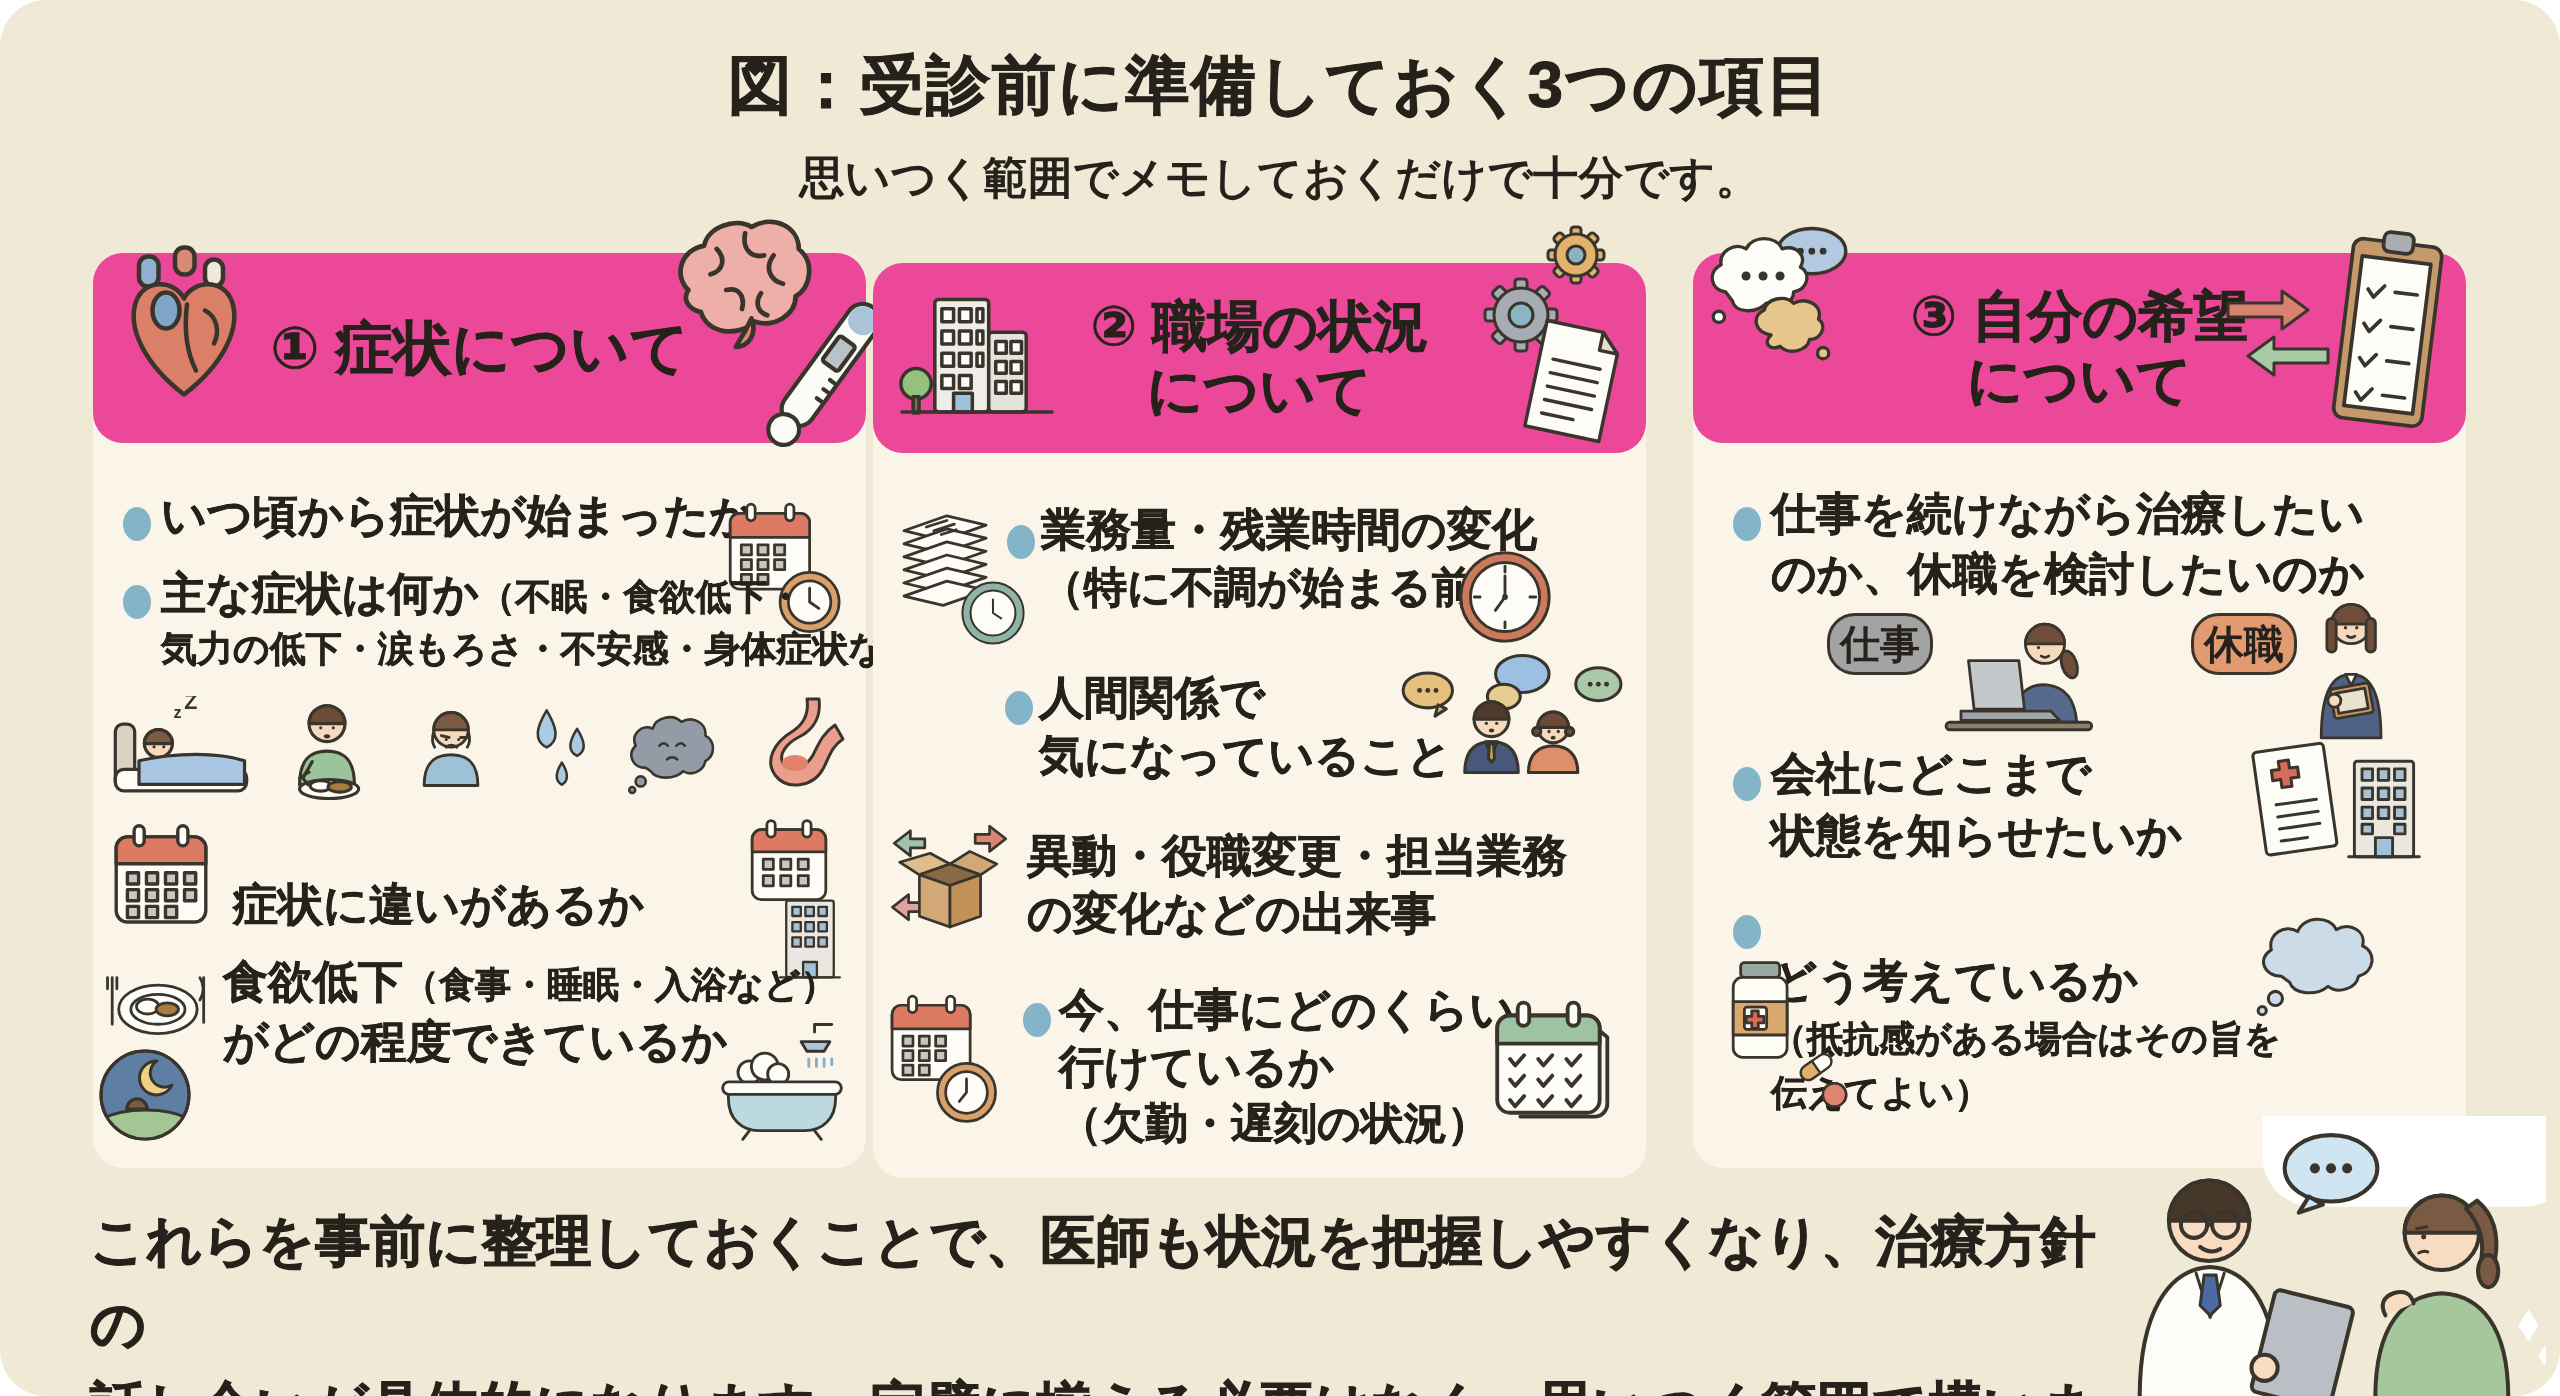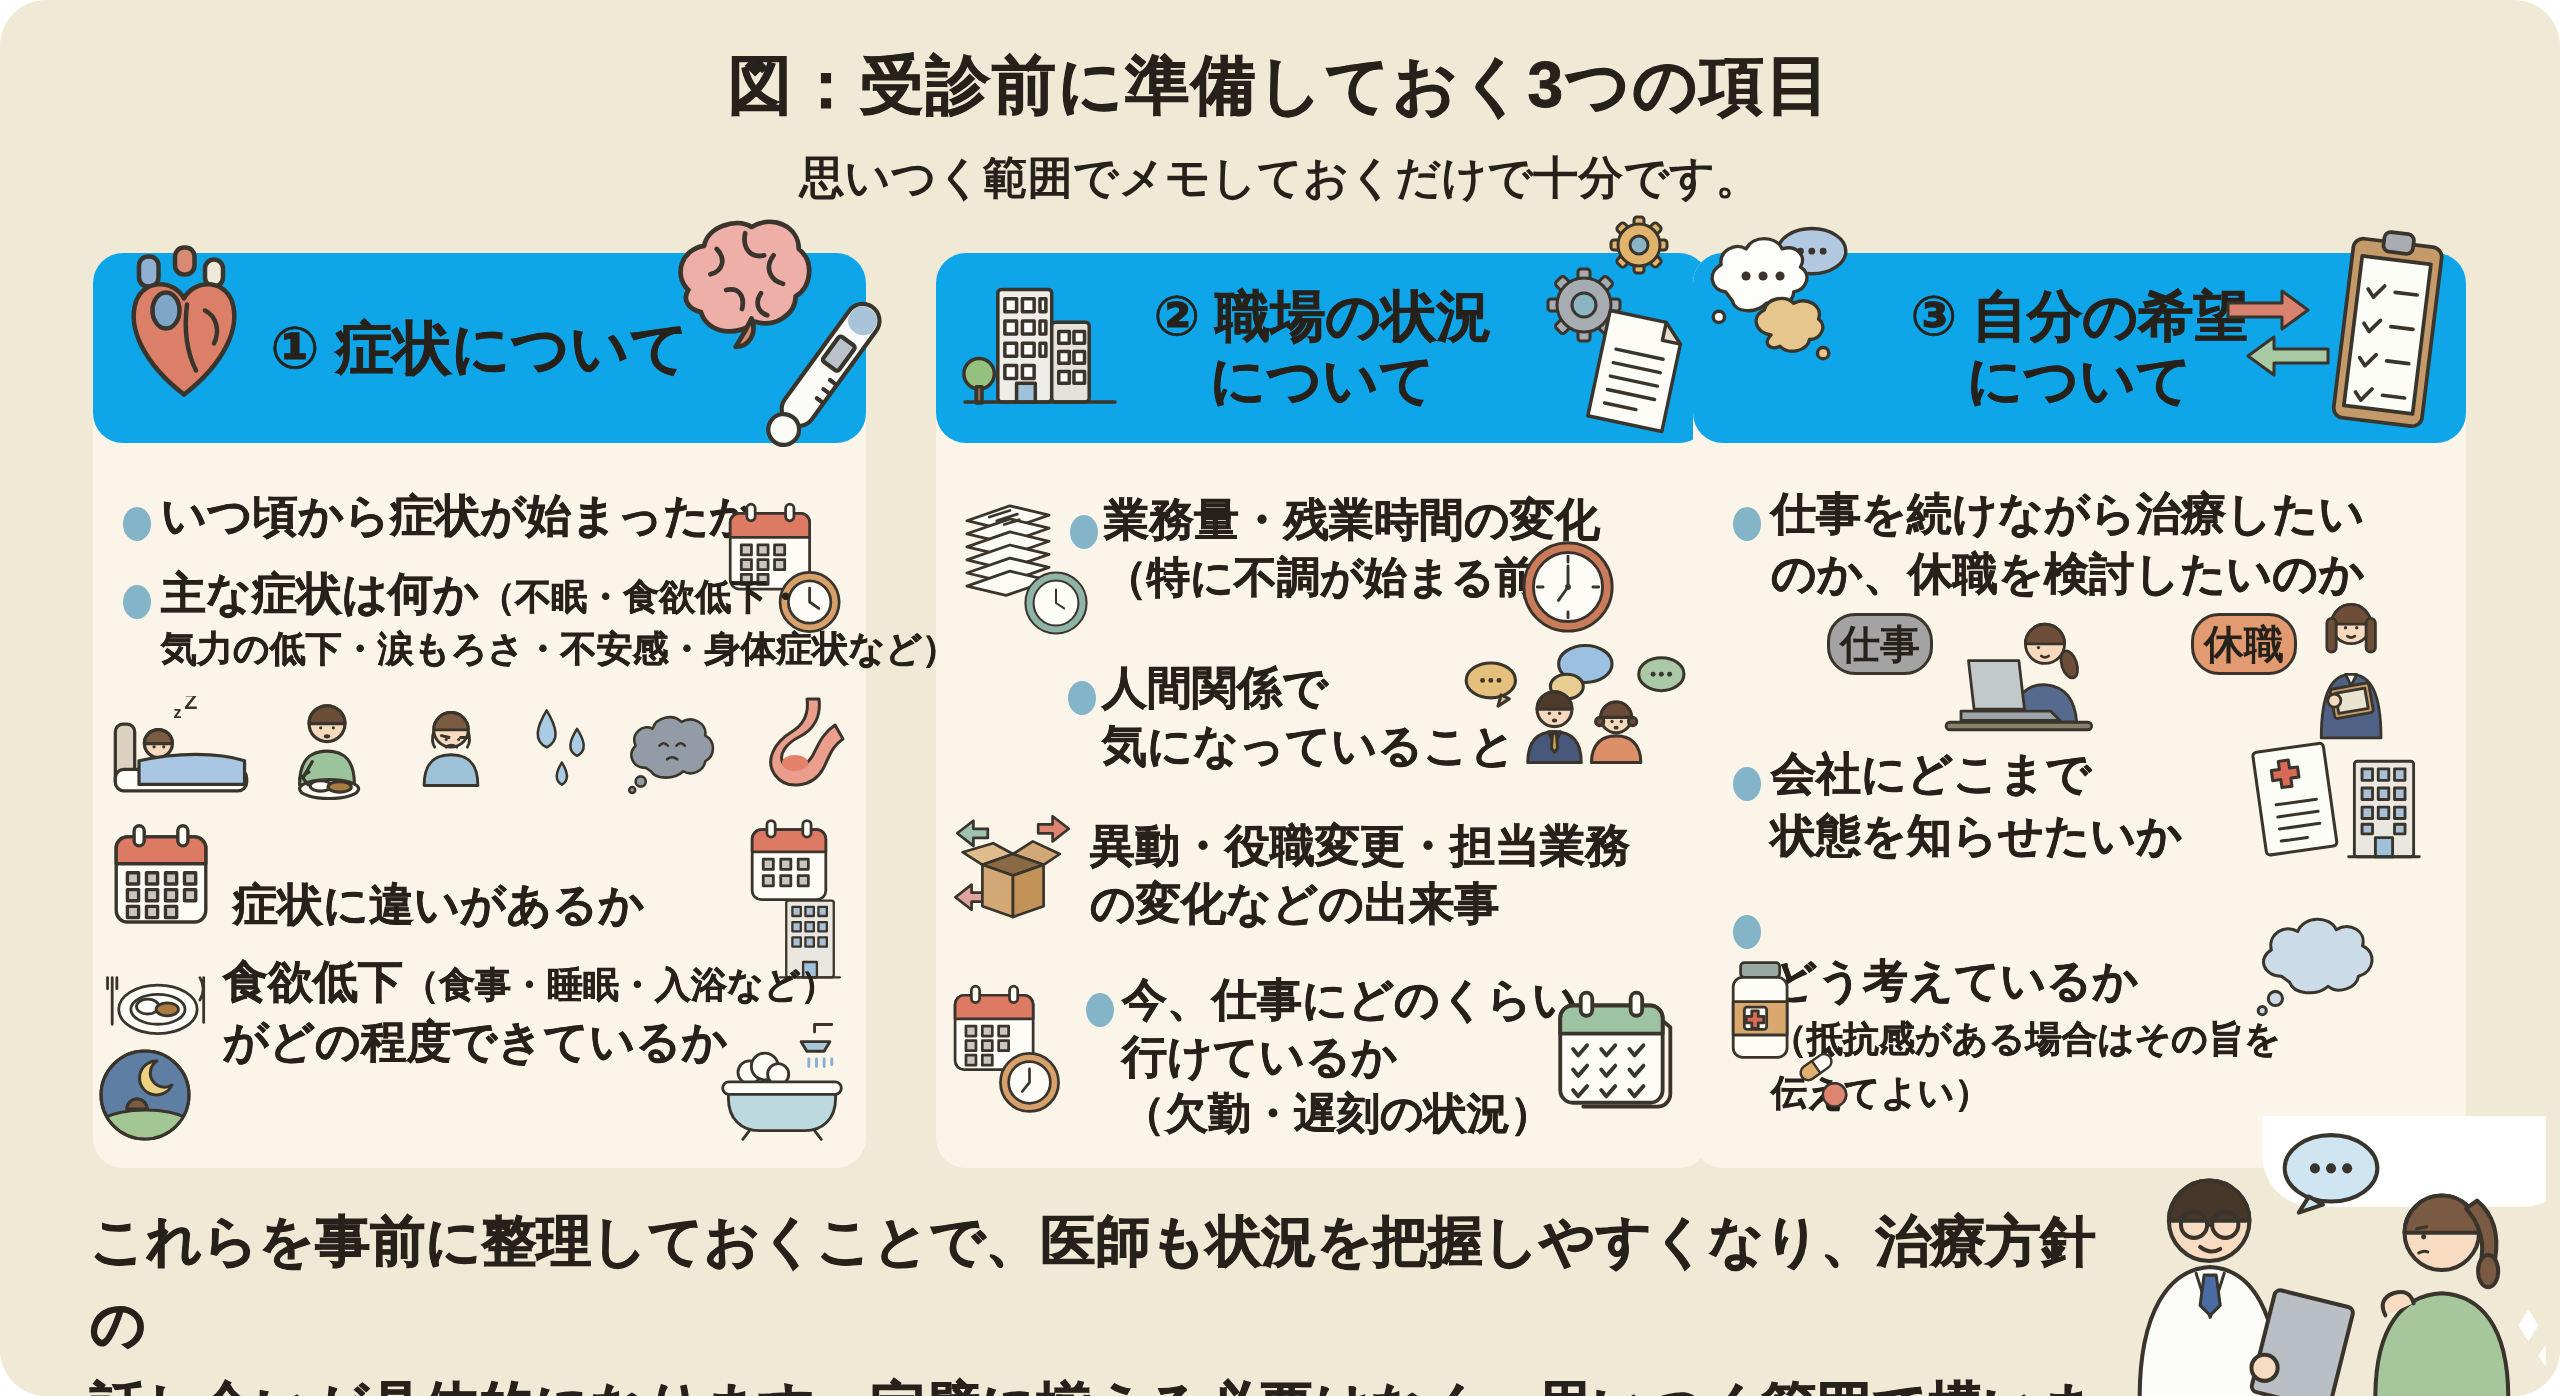--- a/index.html
+++ b/index.html
@@ -15,24 +15,24 @@
     -webkit-text-stroke:1px #26221b;
   }
   .subtitle {
     position:absolute; top:148px; left:0; width:100%;
     text-align:center; font-size:45px; font-weight:700;
   }
   .card {
     position:absolute; top:253px; width:773px; height:915px;
     background:#faf5e8; border-radius:30px;
   }
-  .card.c1 { left:93px; } .card.c2 { left:936px; } .card.c3 { left:1693px; }
+  .card.c1 { left:93px; } .card.c2 { left:873px;margin-top:10px; } .card.c3 { left:1693px; }
   .band {
     position:absolute; top:0; left:0; width:773px; height:190px;
-    background:#0ea5e9; border-radius:30px;
+    background:#ec4899; border-radius:30px;
     display:flex; flex-direction:column; justify-content:center;
     text-align:center; font-weight:700; font-size:55px; line-height:64px;
     -webkit-text-stroke:0.8px #26221b;
   }
   .band .one { font-size:58px; }
   .dot {
     position:absolute; width:28px; height:34px; border-radius:50%;
     background:#84b4c8;
   }
   .txt {

